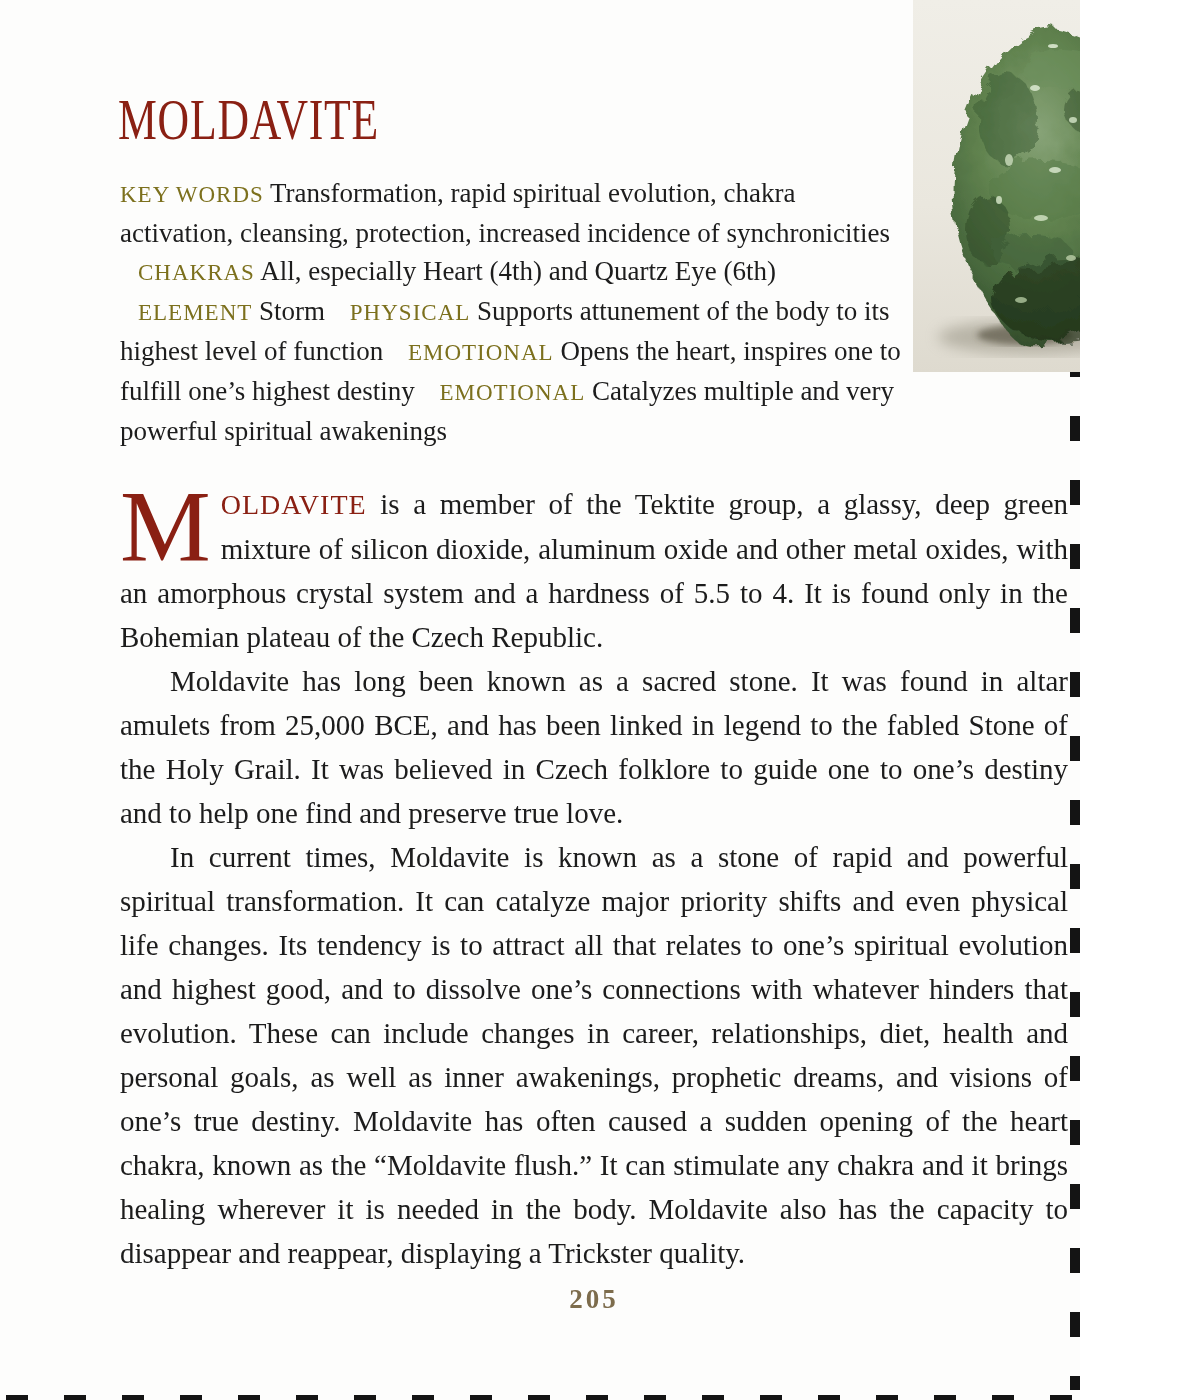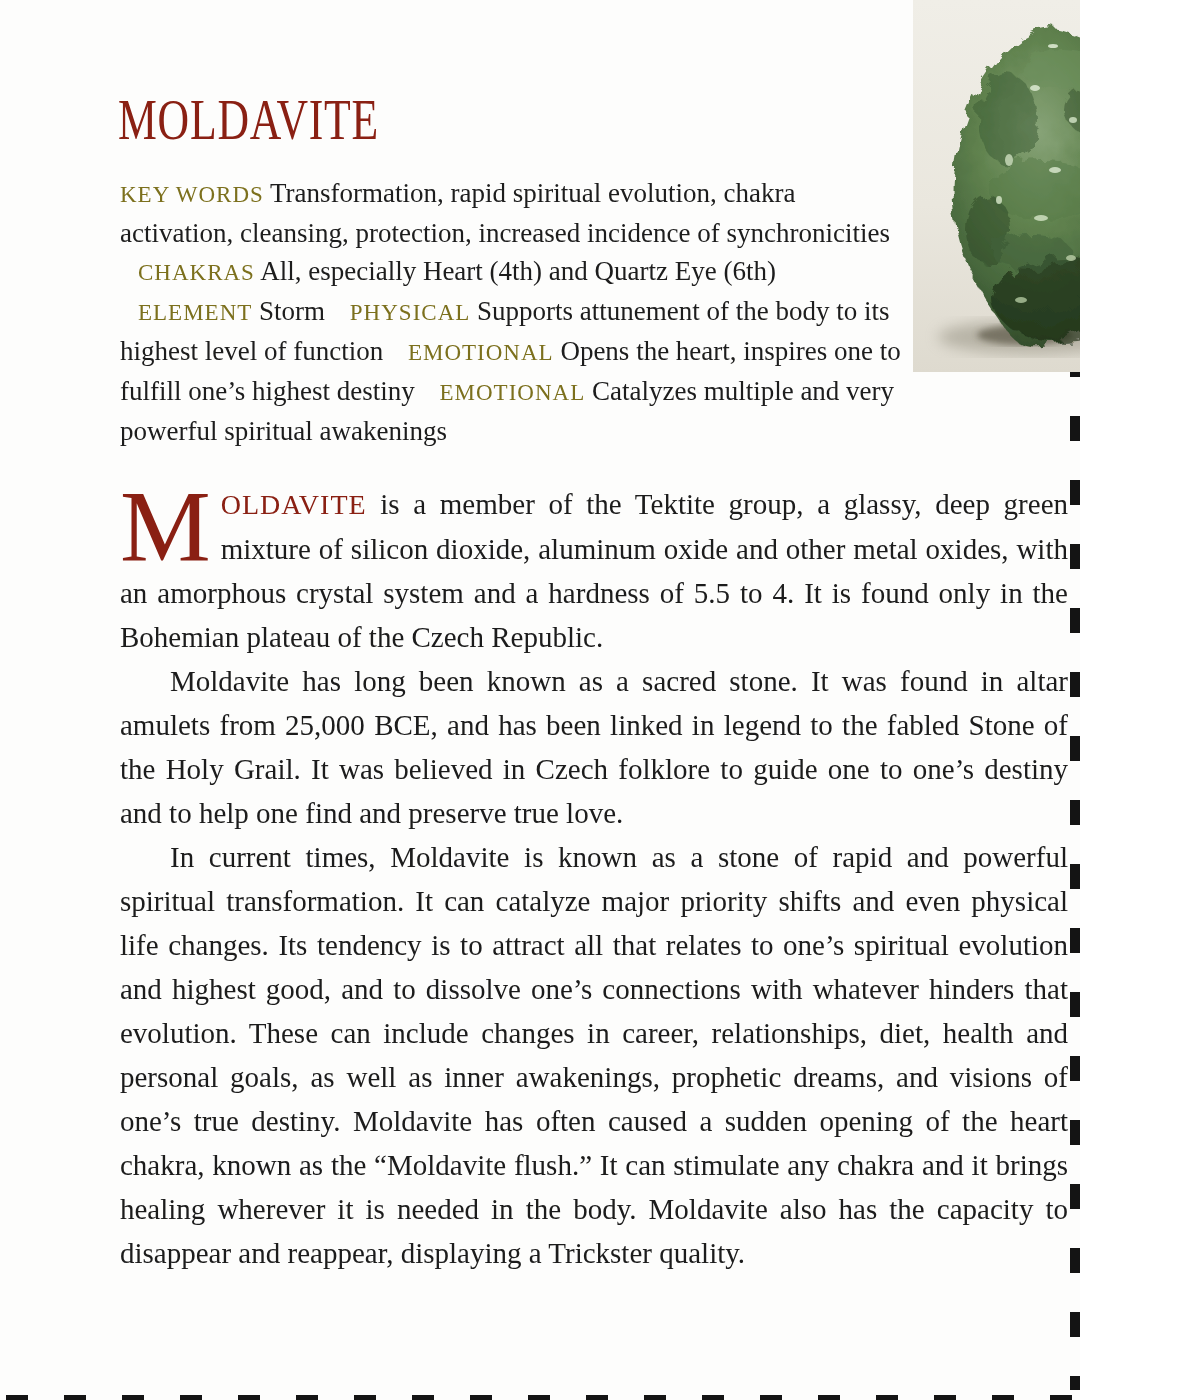--- a/index.html
+++ b/index.html
@@ -166,14 +166,15 @@
   <div class="body-text">
     <p class="para-first">
       <span class="dropcap">M</span>
       <span class="lead-caps">OLDAVITE</span>
       <span>is a member of the Tektite group, a glassy, deep green mixture of silicon dioxide, aluminum oxide and other metal oxides, with an amorphous crystal system and a hardness of 5.5 to 4. It is found only in the Bohemian plateau of the Czech Republic.</span>
     </p>
     <p class="para-indent">Moldavite has long been known as a sacred stone. It was found in altar amulets from 25,000 BCE, and has been linked in legend to the fabled Stone of the Holy Grail. It was believed in Czech folklore to guide one to one’s destiny and to help one find and preserve true love.</p>
     <p class="para-indent">In current times, Moldavite is known as a stone of rapid and powerful spiritual transformation. It can catalyze major priority shifts and even physical life changes. Its tendency is to attract all that relates to one’s spiritual evolution and highest good, and to dissolve one’s connections with whatever hinders that evolution. These can include changes in career, relationships, diet, health and personal goals, as well as inner awakenings, prophetic dreams, and visions of one’s true destiny. Moldavite has often caused a sudden opening of the heart chakra, known as the “Moldavite flush.” It can stimulate any chakra and it brings healing wherever it is needed in the body. Moldavite also has the capacity to disappear and reappear, displaying a Trickster quality.</p>
   </div>
 
+  <div class="page-number">205</div>
 
 </div>
 
 </body></html>

